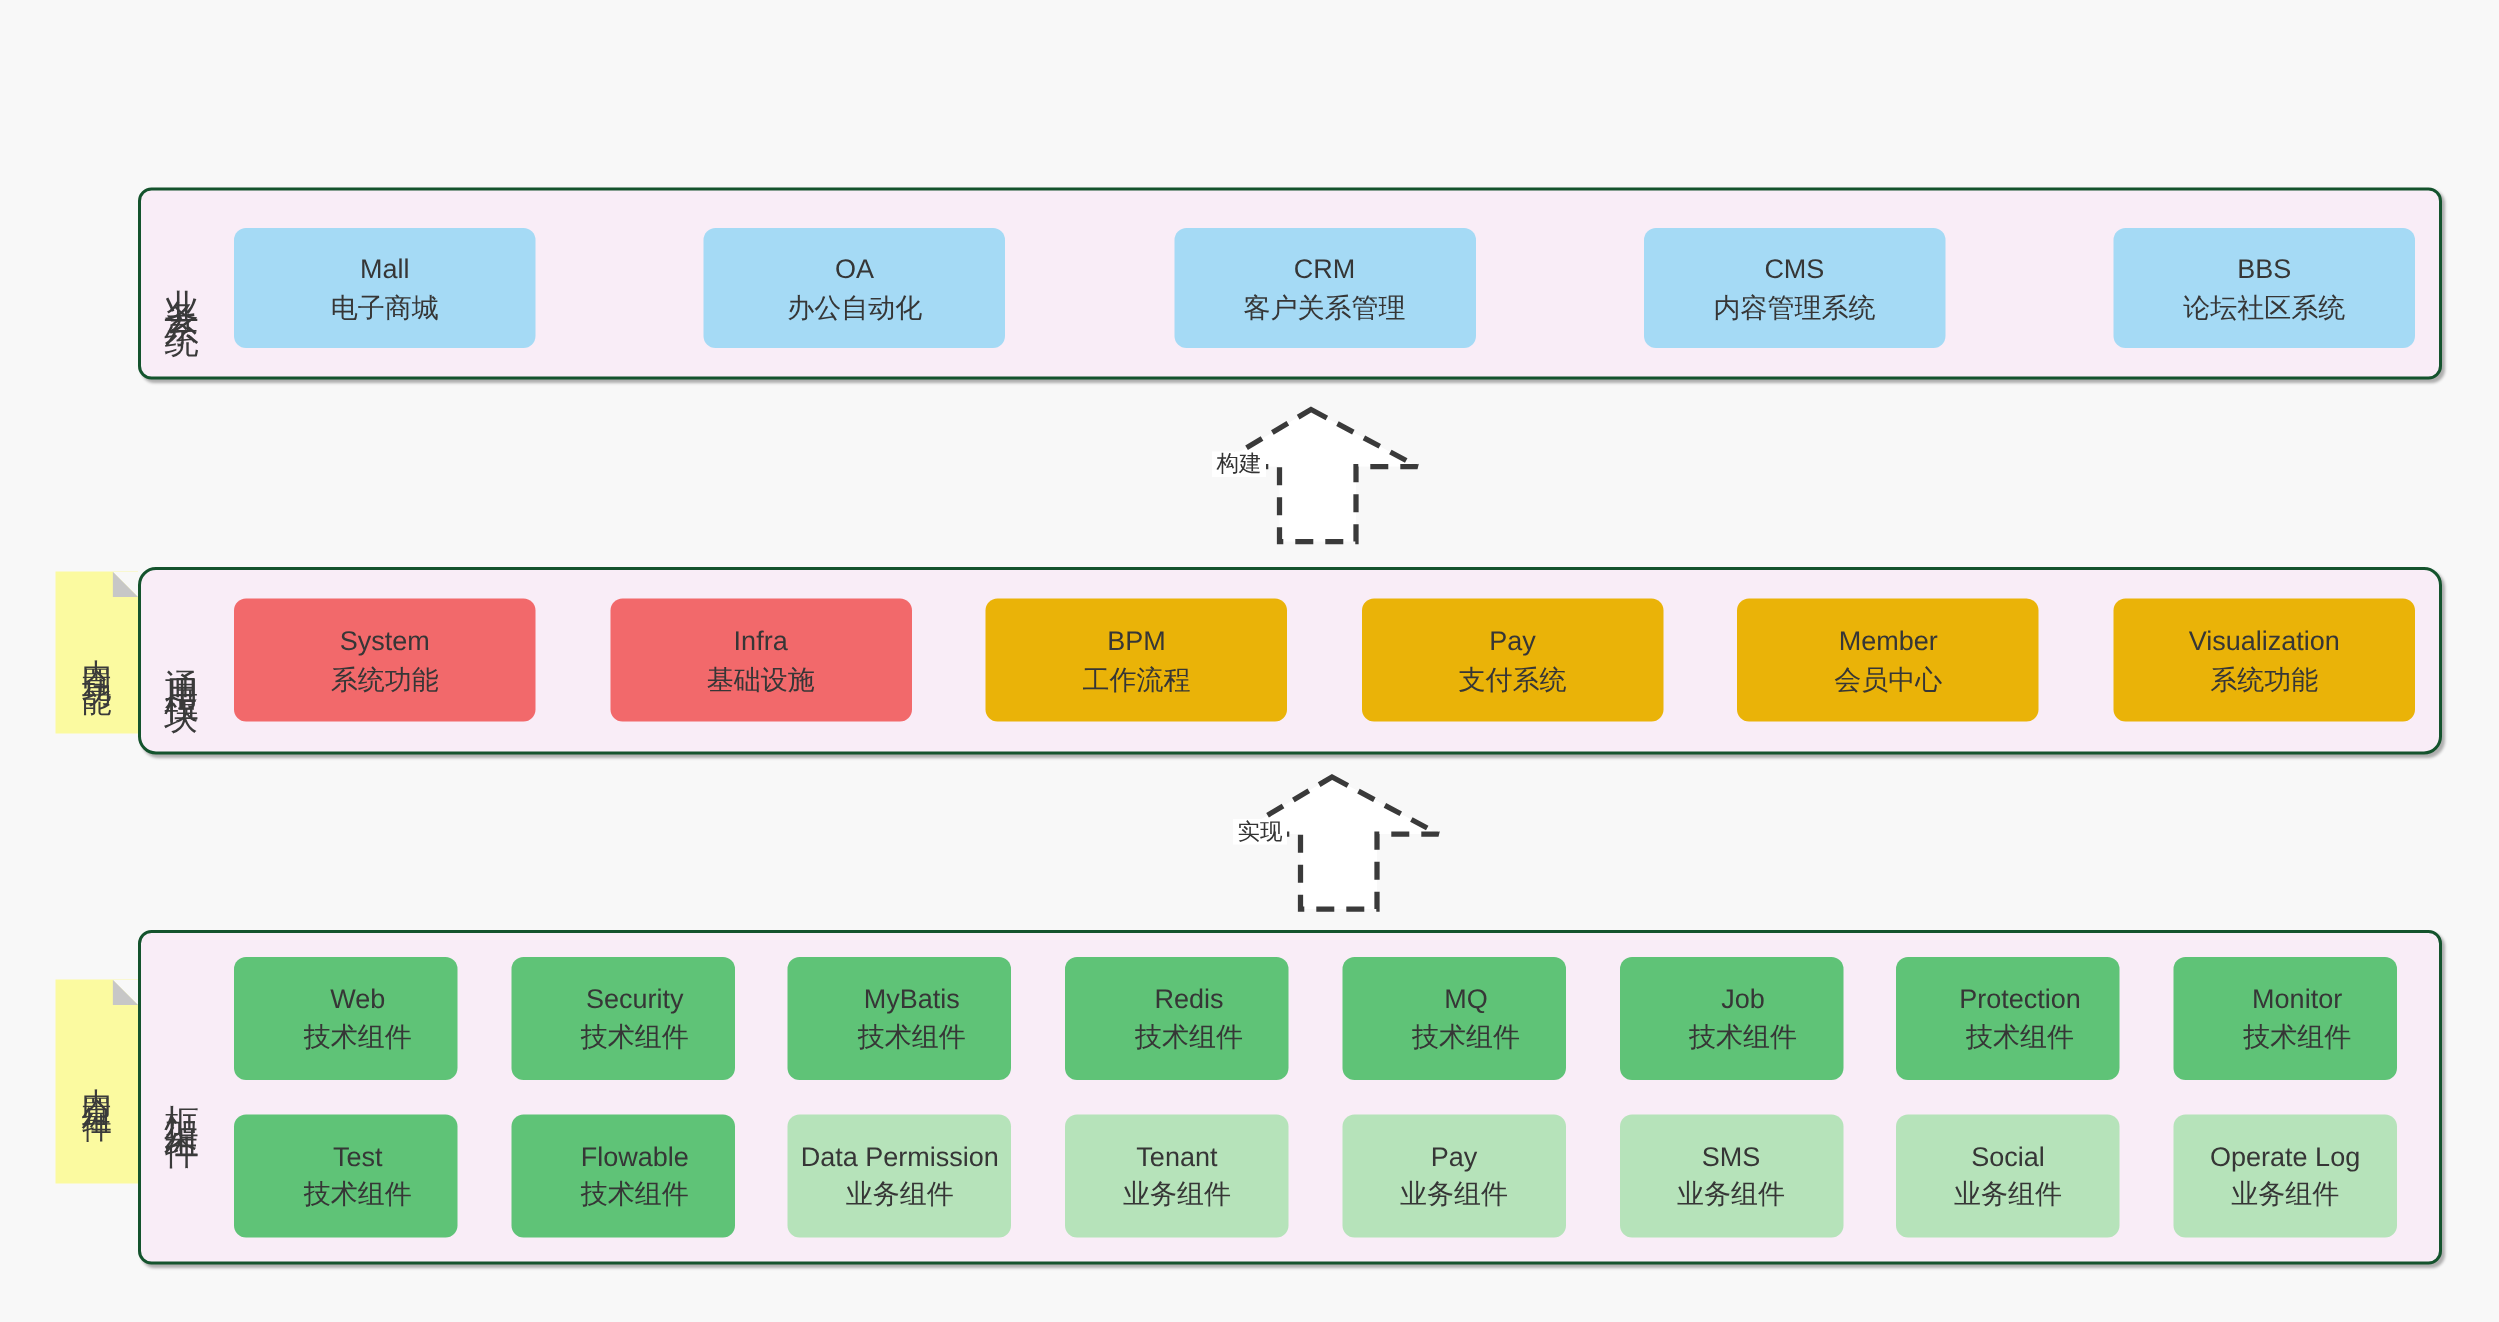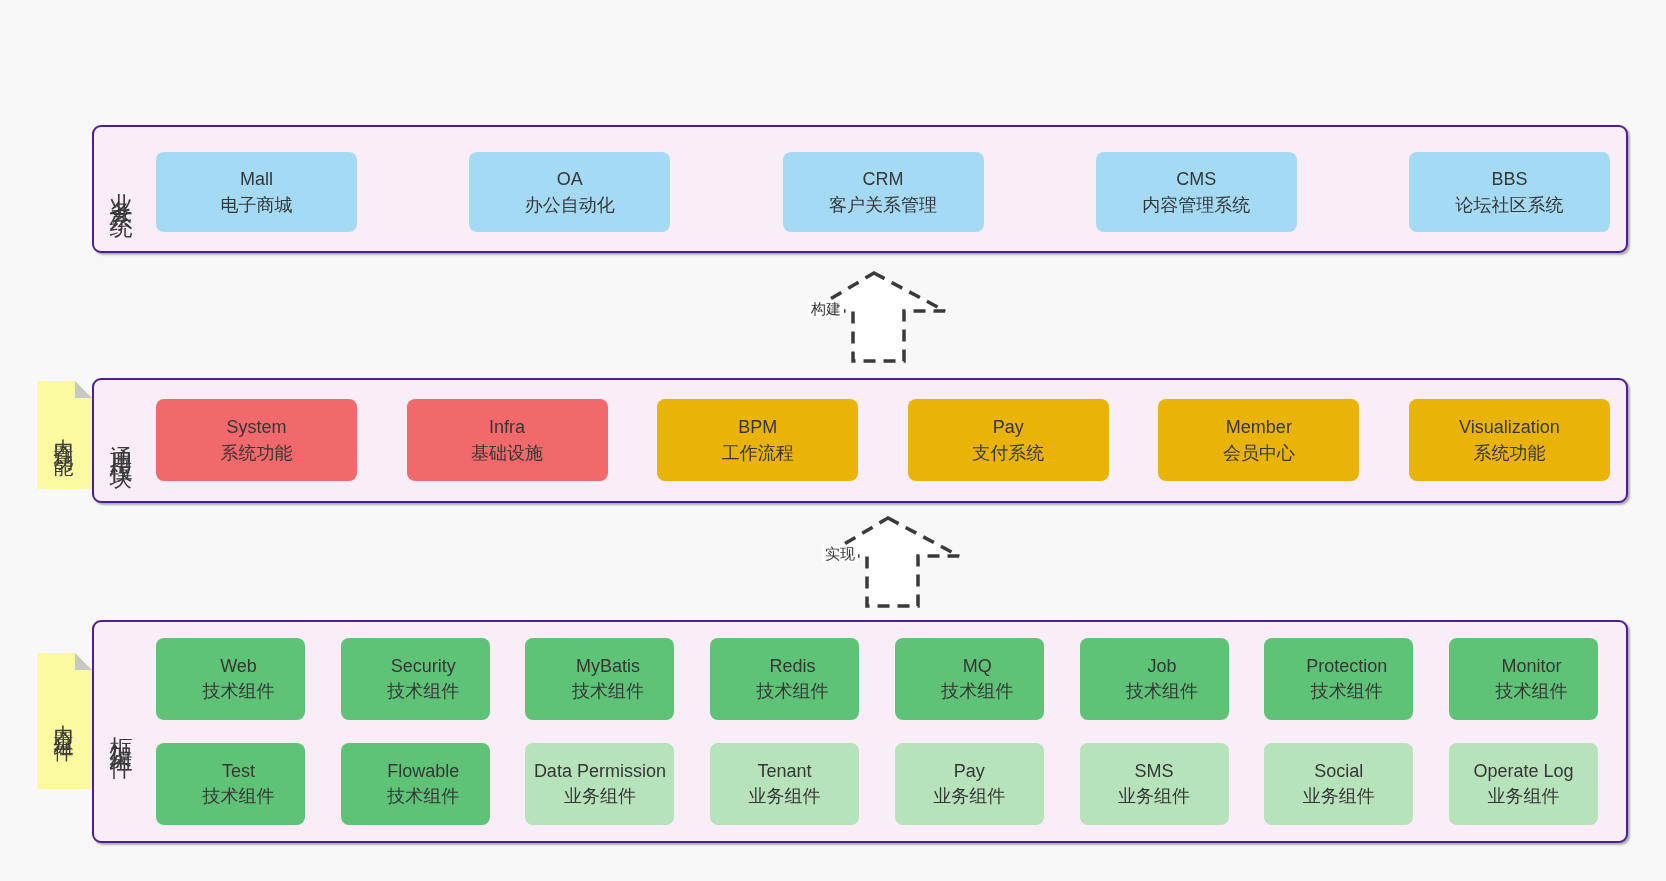--- a/index.html
+++ b/index.html
@@ -12,26 +12,26 @@
     overflow: hidden;
   }
   .canvas { position: absolute; inset: 0; }
 
   
   .panel {
     position: absolute;
     left: 92px;
     width: 1536px;
     background: #f9edf7;
-    border: 2px solid #4c1d95;
+    border: 2px solid #14532d;
     border-radius: 9px;
     box-shadow: 2px 2px 2px rgba(0,0,0,0.30);
   }
   #panel-business   { top: 125px; height: 128px; }
-  #panel-modules    { top: 378px; height: 125px; }
+  #panel-modules    { top: 378px; height: 125px; border-radius: 12px; }
   #panel-components { top: 620px; height: 223px; }
 
   .v-label {
     position: absolute;
     left: 8px; top: 0; bottom: 0;
     width: 40px;
     display: flex; align-items: center; justify-content: center;
     writing-mode: vertical-lr;
     text-orientation: upright;
     font-size: 23px;

